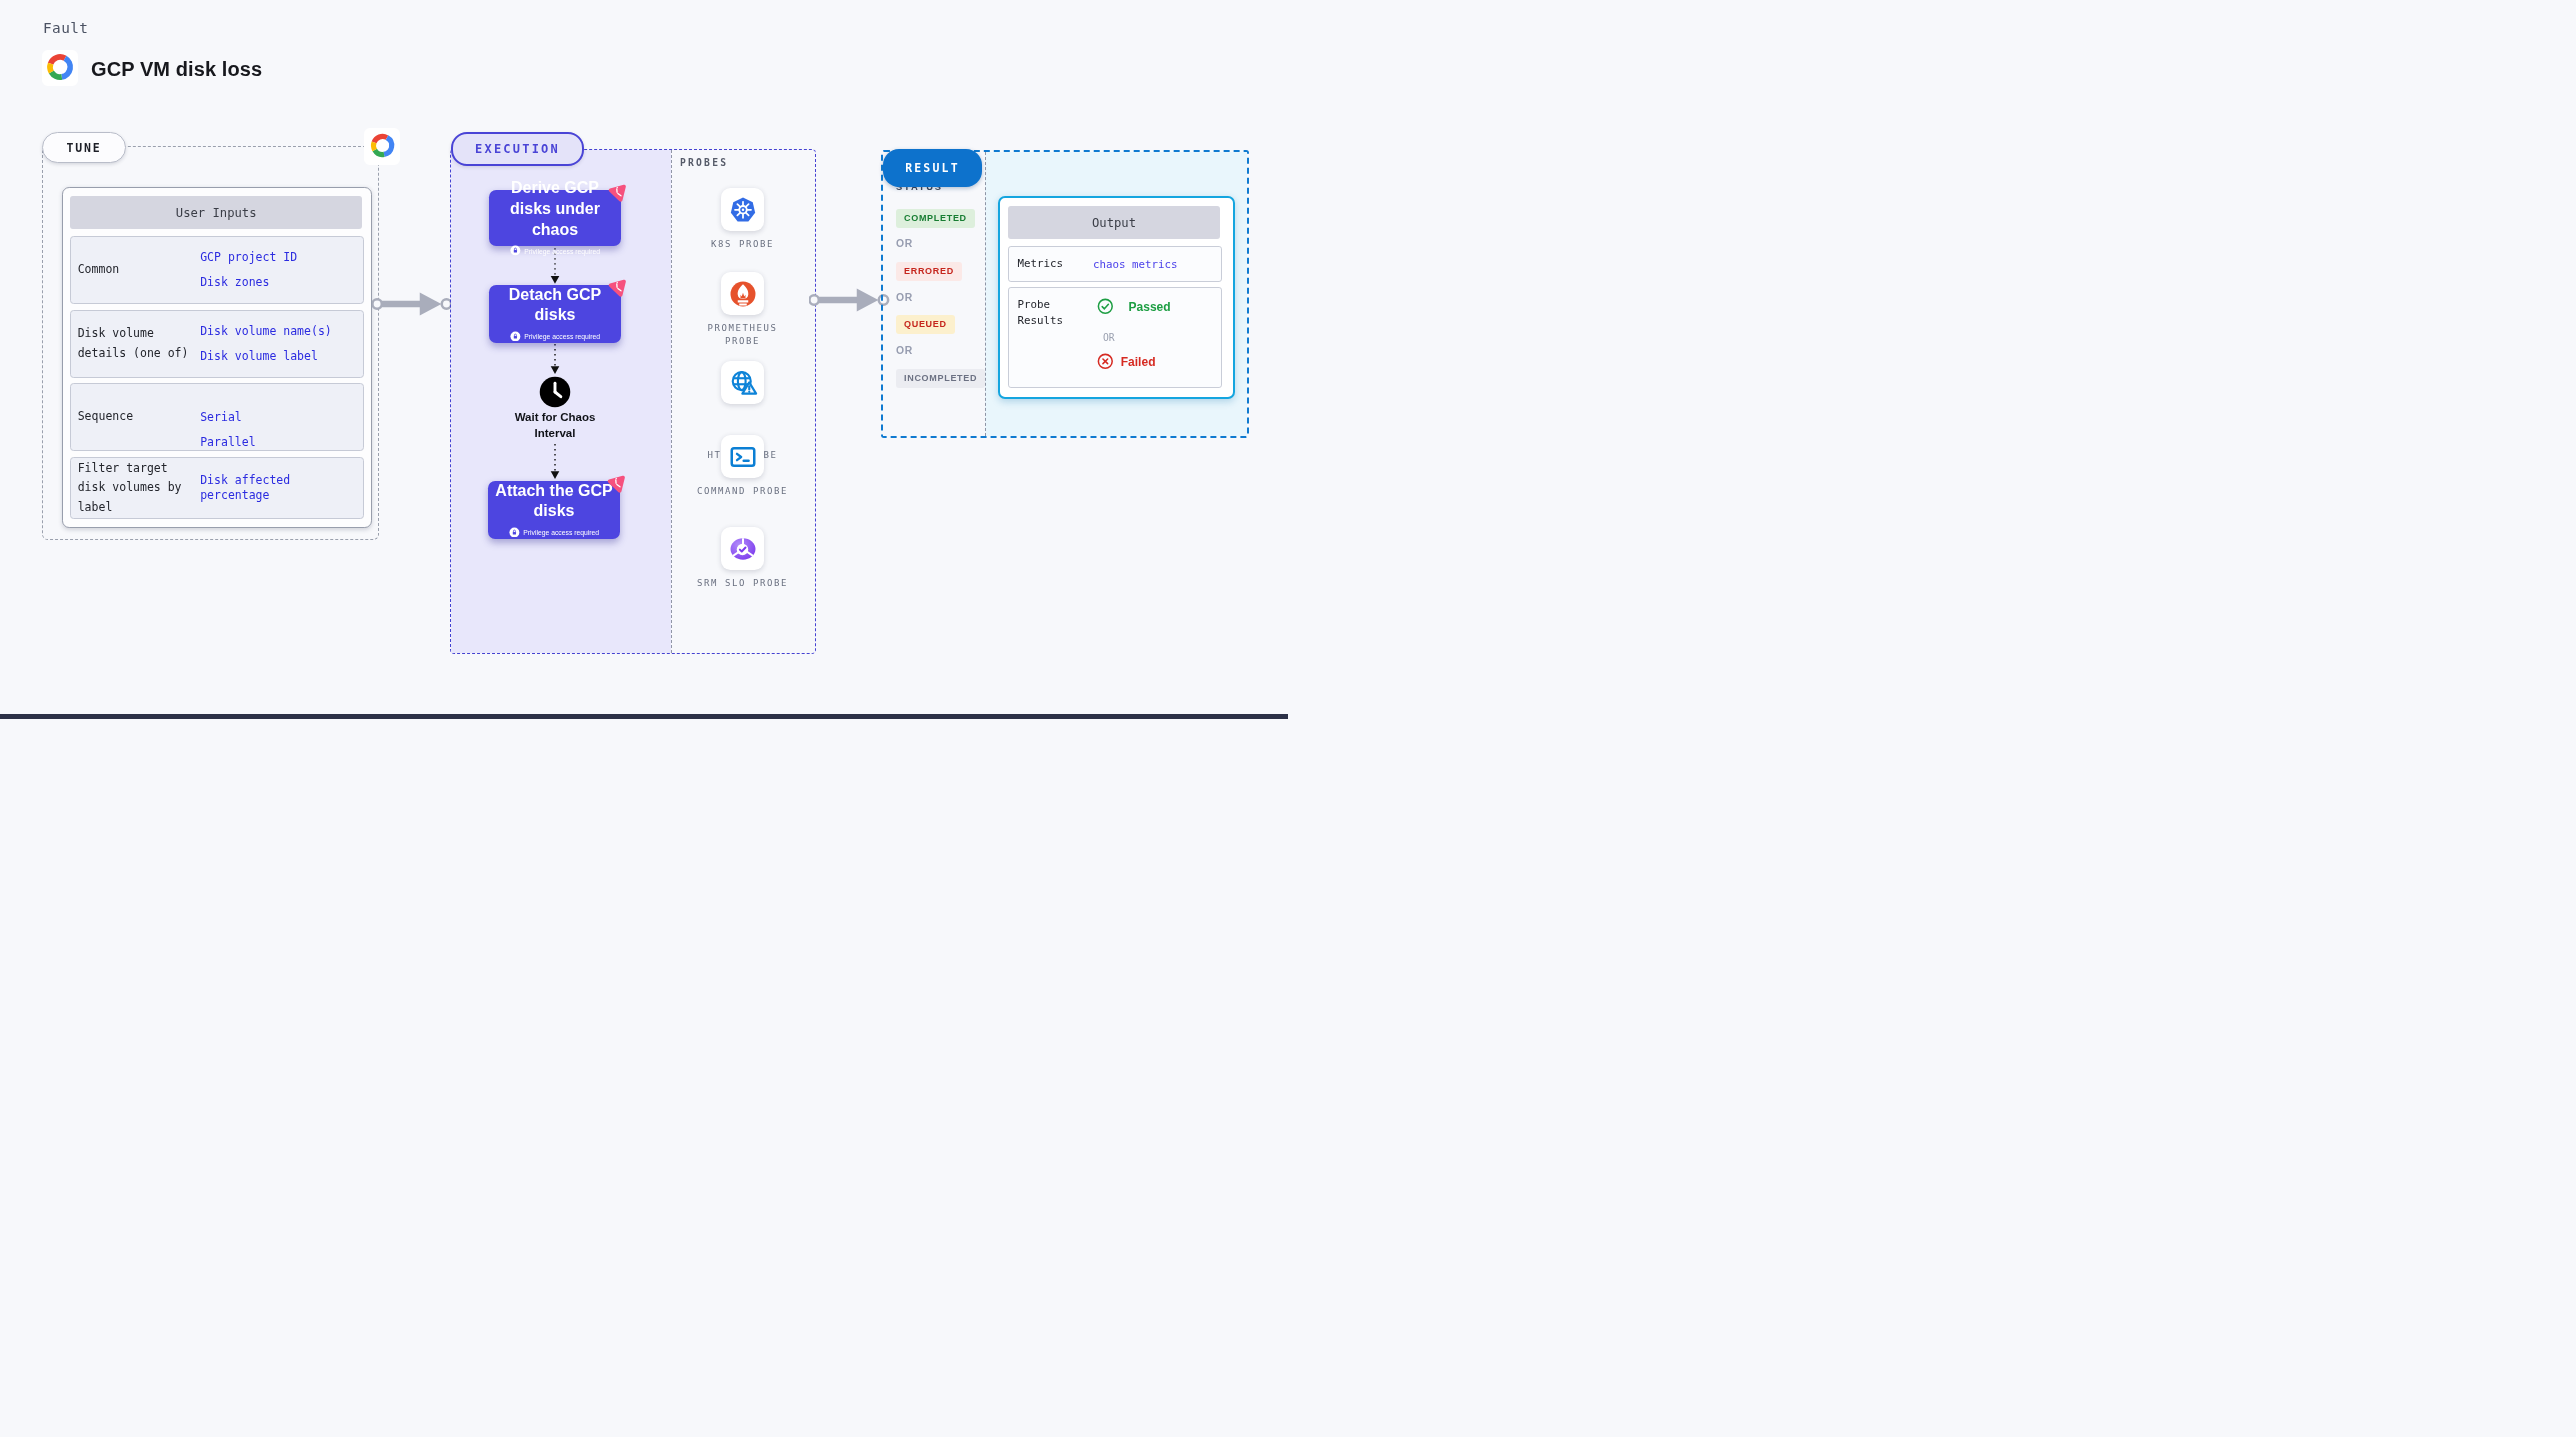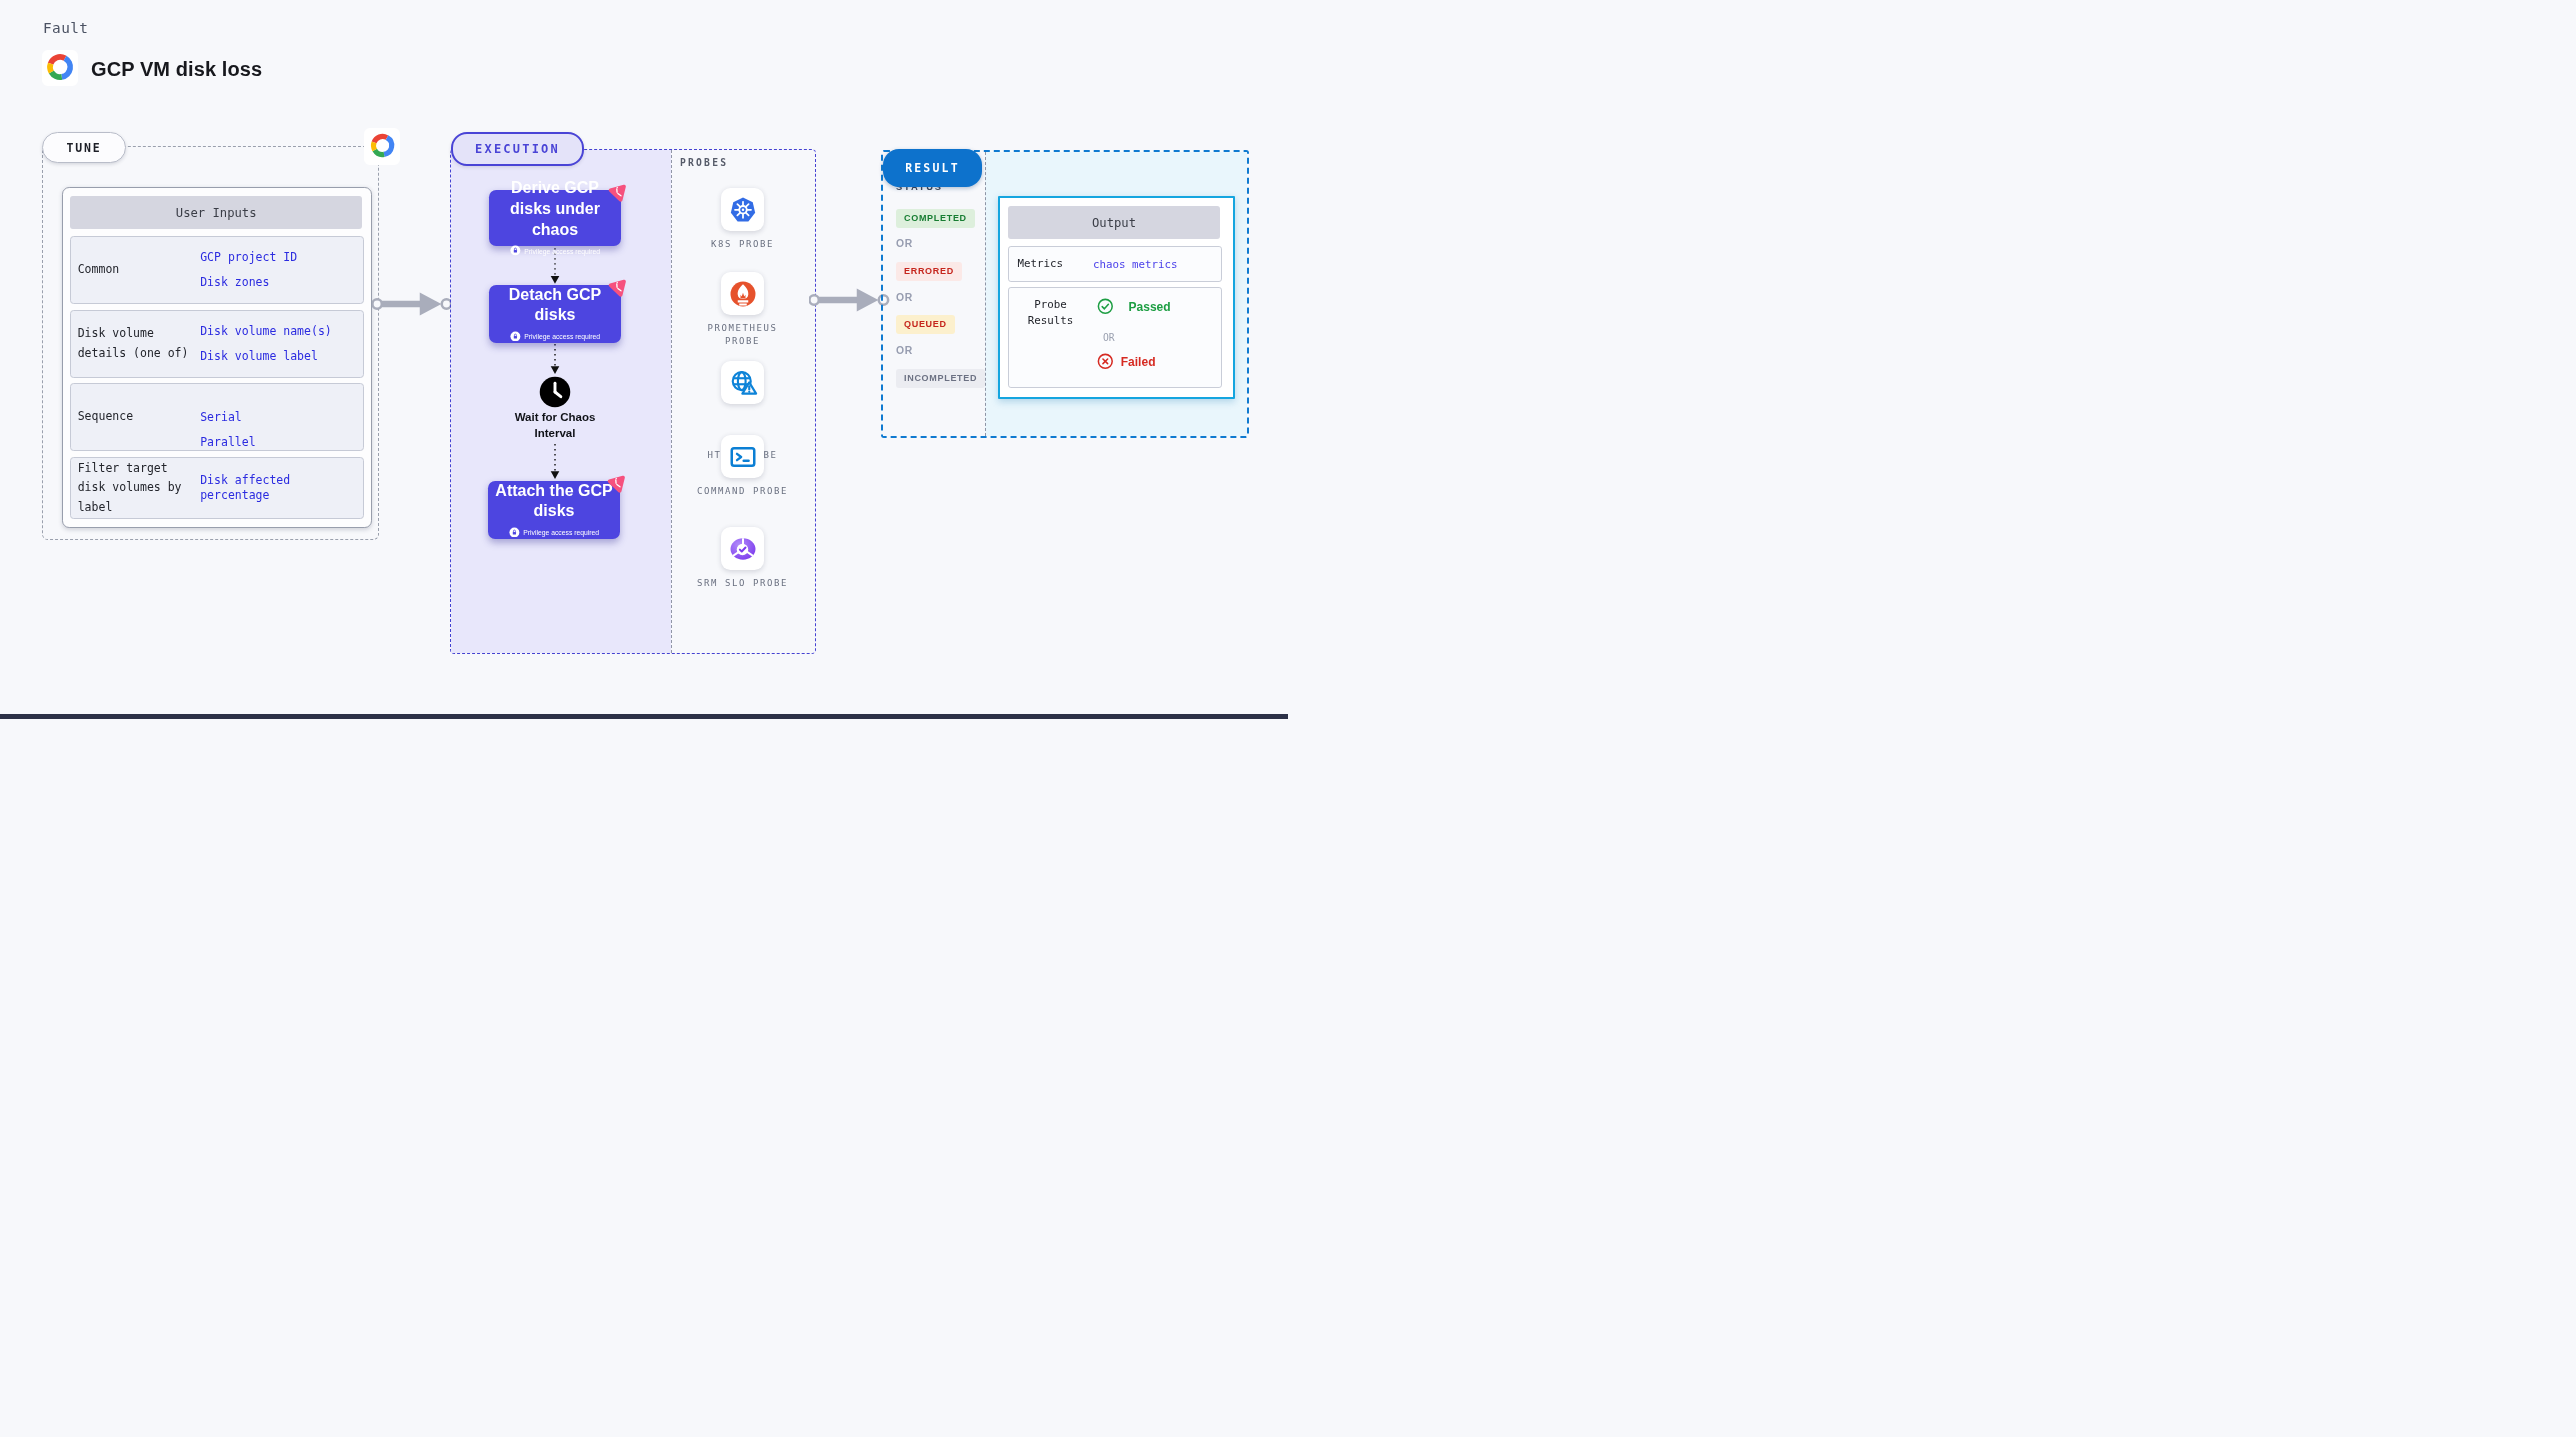--- a/index.html
+++ b/index.html
@@ -67,22 +67,22 @@
   .status-title{font-size:9.4px;font-weight:bold;color:#3d4250;letter-spacing:1.8px;}
   .status-badge{display:inline-block;font-size:9px;font-weight:bold;letter-spacing:0.7px;
                 padding:4.3px 8px;border-radius:2.9px;}
   .st-completed{background:#ddefdc;color:#187d33;}
   .st-errored{background:#fbe9e7;color:#c5261d;}
   .st-queued{background:#fcf0cd;color:#c5261d;}
   .st-incompleted{background:#ebecf1;color:#6c7183;}
   .or-label{font-size:10.4px;font-weight:bold;color:#979db0;letter-spacing:0.7px;}
 
   
-  .output-card{background:#fff;border:2.5px solid #14a5df;border-radius:1px;
-               box-shadow:0 2.9px 7.2px rgba(20,120,180,.25);text-align:center;}
+  .output-card{background:#fff;border:2.5px solid #14a5df;border-radius:7px;
+               box-shadow:0 2.9px 7.2px rgba(20,120,180,.25);}
   .output-row{background:#fbfcfe;border:1.1px solid #c9cdd8;border-radius:2.9px;}
   .out-label{font-size:10.8px;color:#23252c;line-height:1.5;}
   .metrics-value{font-size:10.8px;color:#4b41ea;}
   .passed-text{font-size:12px;font-weight:bold;color:#1d9e43;}
   .failed-text{font-size:12px;font-weight:bold;color:#d62a22;}
   .out-or{font-size:9.7px;color:#9aa0b0;}
 
   .bottom-bar{background:#2c3147;}
 </style>
 </head>

